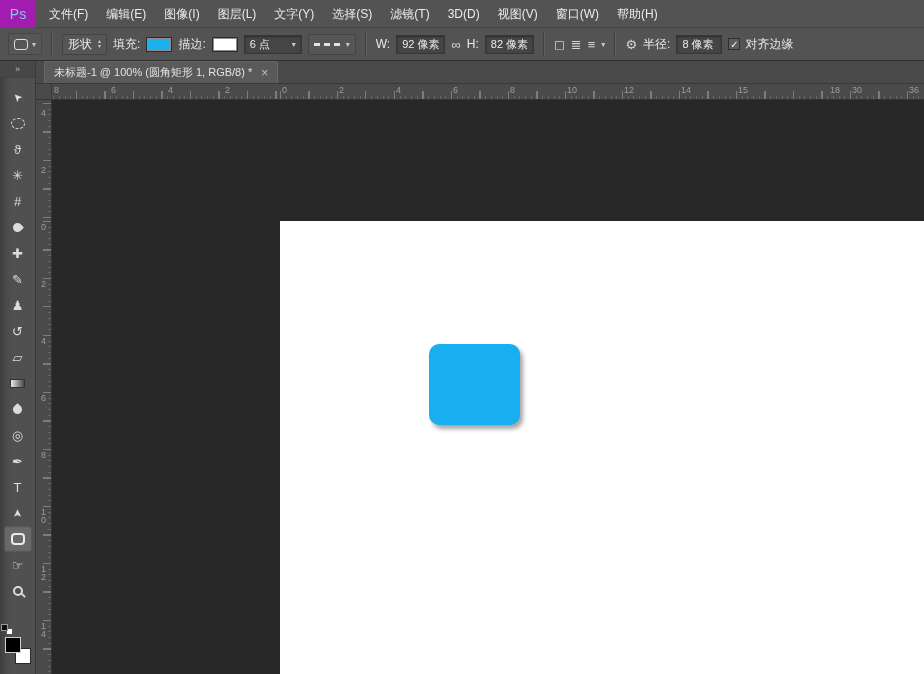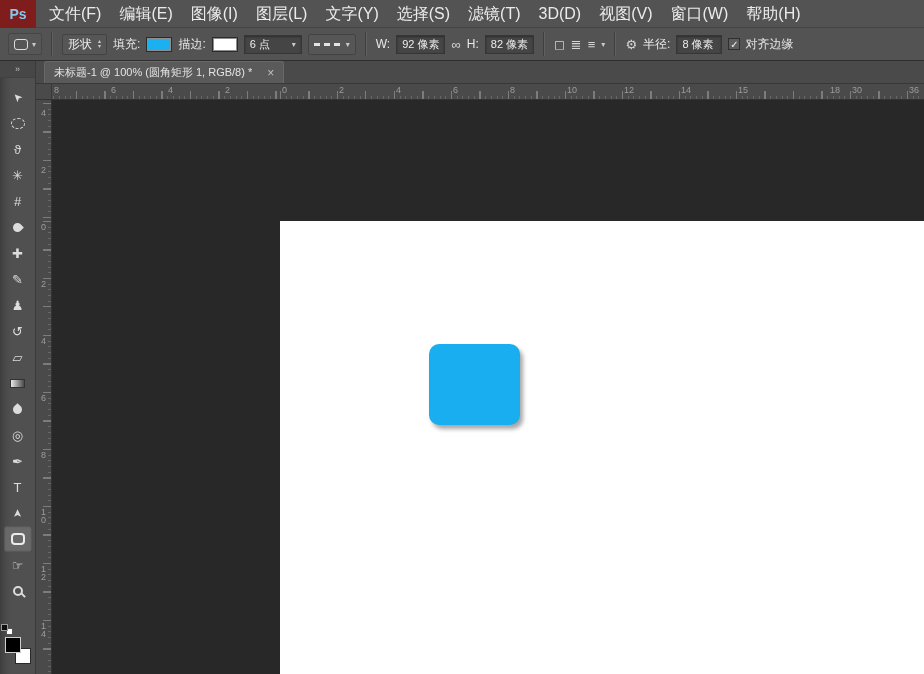--- a/index.html
+++ b/index.html
@@ -6,23 +6,23 @@
   html,body { width: 924px; height: 674px; }
   body {
     position: relative; overflow: hidden; background: #282828;
     font-family: "Liberation Sans", "DejaVu Sans", sans-serif;
     cursor: default; user-select: none;
   }
 
   
   .menubar { position:absolute; left:0; top:0; width:924px; height:28px;
     background:#535353; border-bottom:1px solid #454545; display:flex; align-items:center; z-index:20; }
-  .ps-logo { width:36px; height:28px; background:#7f1d1d; color:#85c8ee;
-    font-weight:bold; font-size:14px; display:flex; align-items:center; justify-content:center; margin-right:4px; }
-  .menu-item { padding:0 9px; font-size:16px; color:#ebebeb; line-height:28px; }
+  .ps-logo { width:36px; height:28px; background:#a21caf; color:#85c8ee;
+    font-weight:normal; font-size:14px; display:flex; align-items:center; justify-content:center; margin-right:4px; }
+  .menu-item { padding:0 9px; font-size:12px; color:#ebebeb; line-height:28px; }
 
   
   .optionsbar { position:absolute; left:0; top:28px; width:924px; height:33px;
     background:#535353; border-bottom:1px solid #2e2e2e; display:flex; align-items:center;
     gap:6px; padding:0 8px; z-index:19; }
   .f { display:flex; align-items:center; }
   .opt-label { font-size:12px; color:#e8e8e8; white-space:nowrap; }
   .sep { width:2px; height:24px; border-left:1px solid #3f3f3f; border-right:1px solid #606060; margin:0 3px; }
   .tool-preset { height:22px; padding:0 5px; border:1px solid #464646; border-radius:2px;
     display:flex; align-items:center; gap:4px; background:#565656; }
@@ -38,21 +38,21 @@
   .dash-sample { width:26px; height:3px;
     background: repeating-linear-gradient(90deg,#e3e3e3 0 6px,transparent 6px 10px); }
   .obicon { font-size:13px; color:#d5d5d5; line-height:1; }
   .checkbox { width:12px; height:12px; background:#5c5c5c; border:1px solid #2f2f2f;
     color:#f2f2f2; font-size:10px; line-height:11px; text-align:center; margin-right:5px; }
 
   
   .tabbar { position:absolute; left:36px; top:61px; width:888px; height:23px;
     background:#4a4a4a; border-bottom:1px solid #383838; display:flex; align-items:flex-end; z-index:5; }
   .tab { margin-left:8px; height:22px; background:#5a5a5a; border:1px solid #686868; border-bottom:none;
-    border-radius:3px 3px 0 0; display:flex; align-items:center; padding:0 9px; gap:15px;
+    border-radius:3px 3px 0 0; display:flex; align-items:center; padding:0 9px; gap:9px;
     font-size:11px; color:#e3e3e3; white-space:nowrap; }
   .tab-close { color:#c0c0c0; font-size:12px; }
 
   
   .toolbox { position:absolute; left:0; top:61px; width:36px; height:613px; background:#505050;
     border-right:1px solid #3a3a3a; display:flex; flex-direction:column; align-items:center;
     box-shadow: inset 10px 0 10px -8px rgba(0,0,0,.35); z-index:6; }
   .toolbox-collapse { width:100%; height:17px; background:#474747; border-bottom:1px solid #414141;
     color:#bdbdbd; font-size:9px; text-align:center; line-height:16px; margin-bottom:6px; }
   .tool { width:28px; height:26px; display:flex; align-items:center; justify-content:center;

